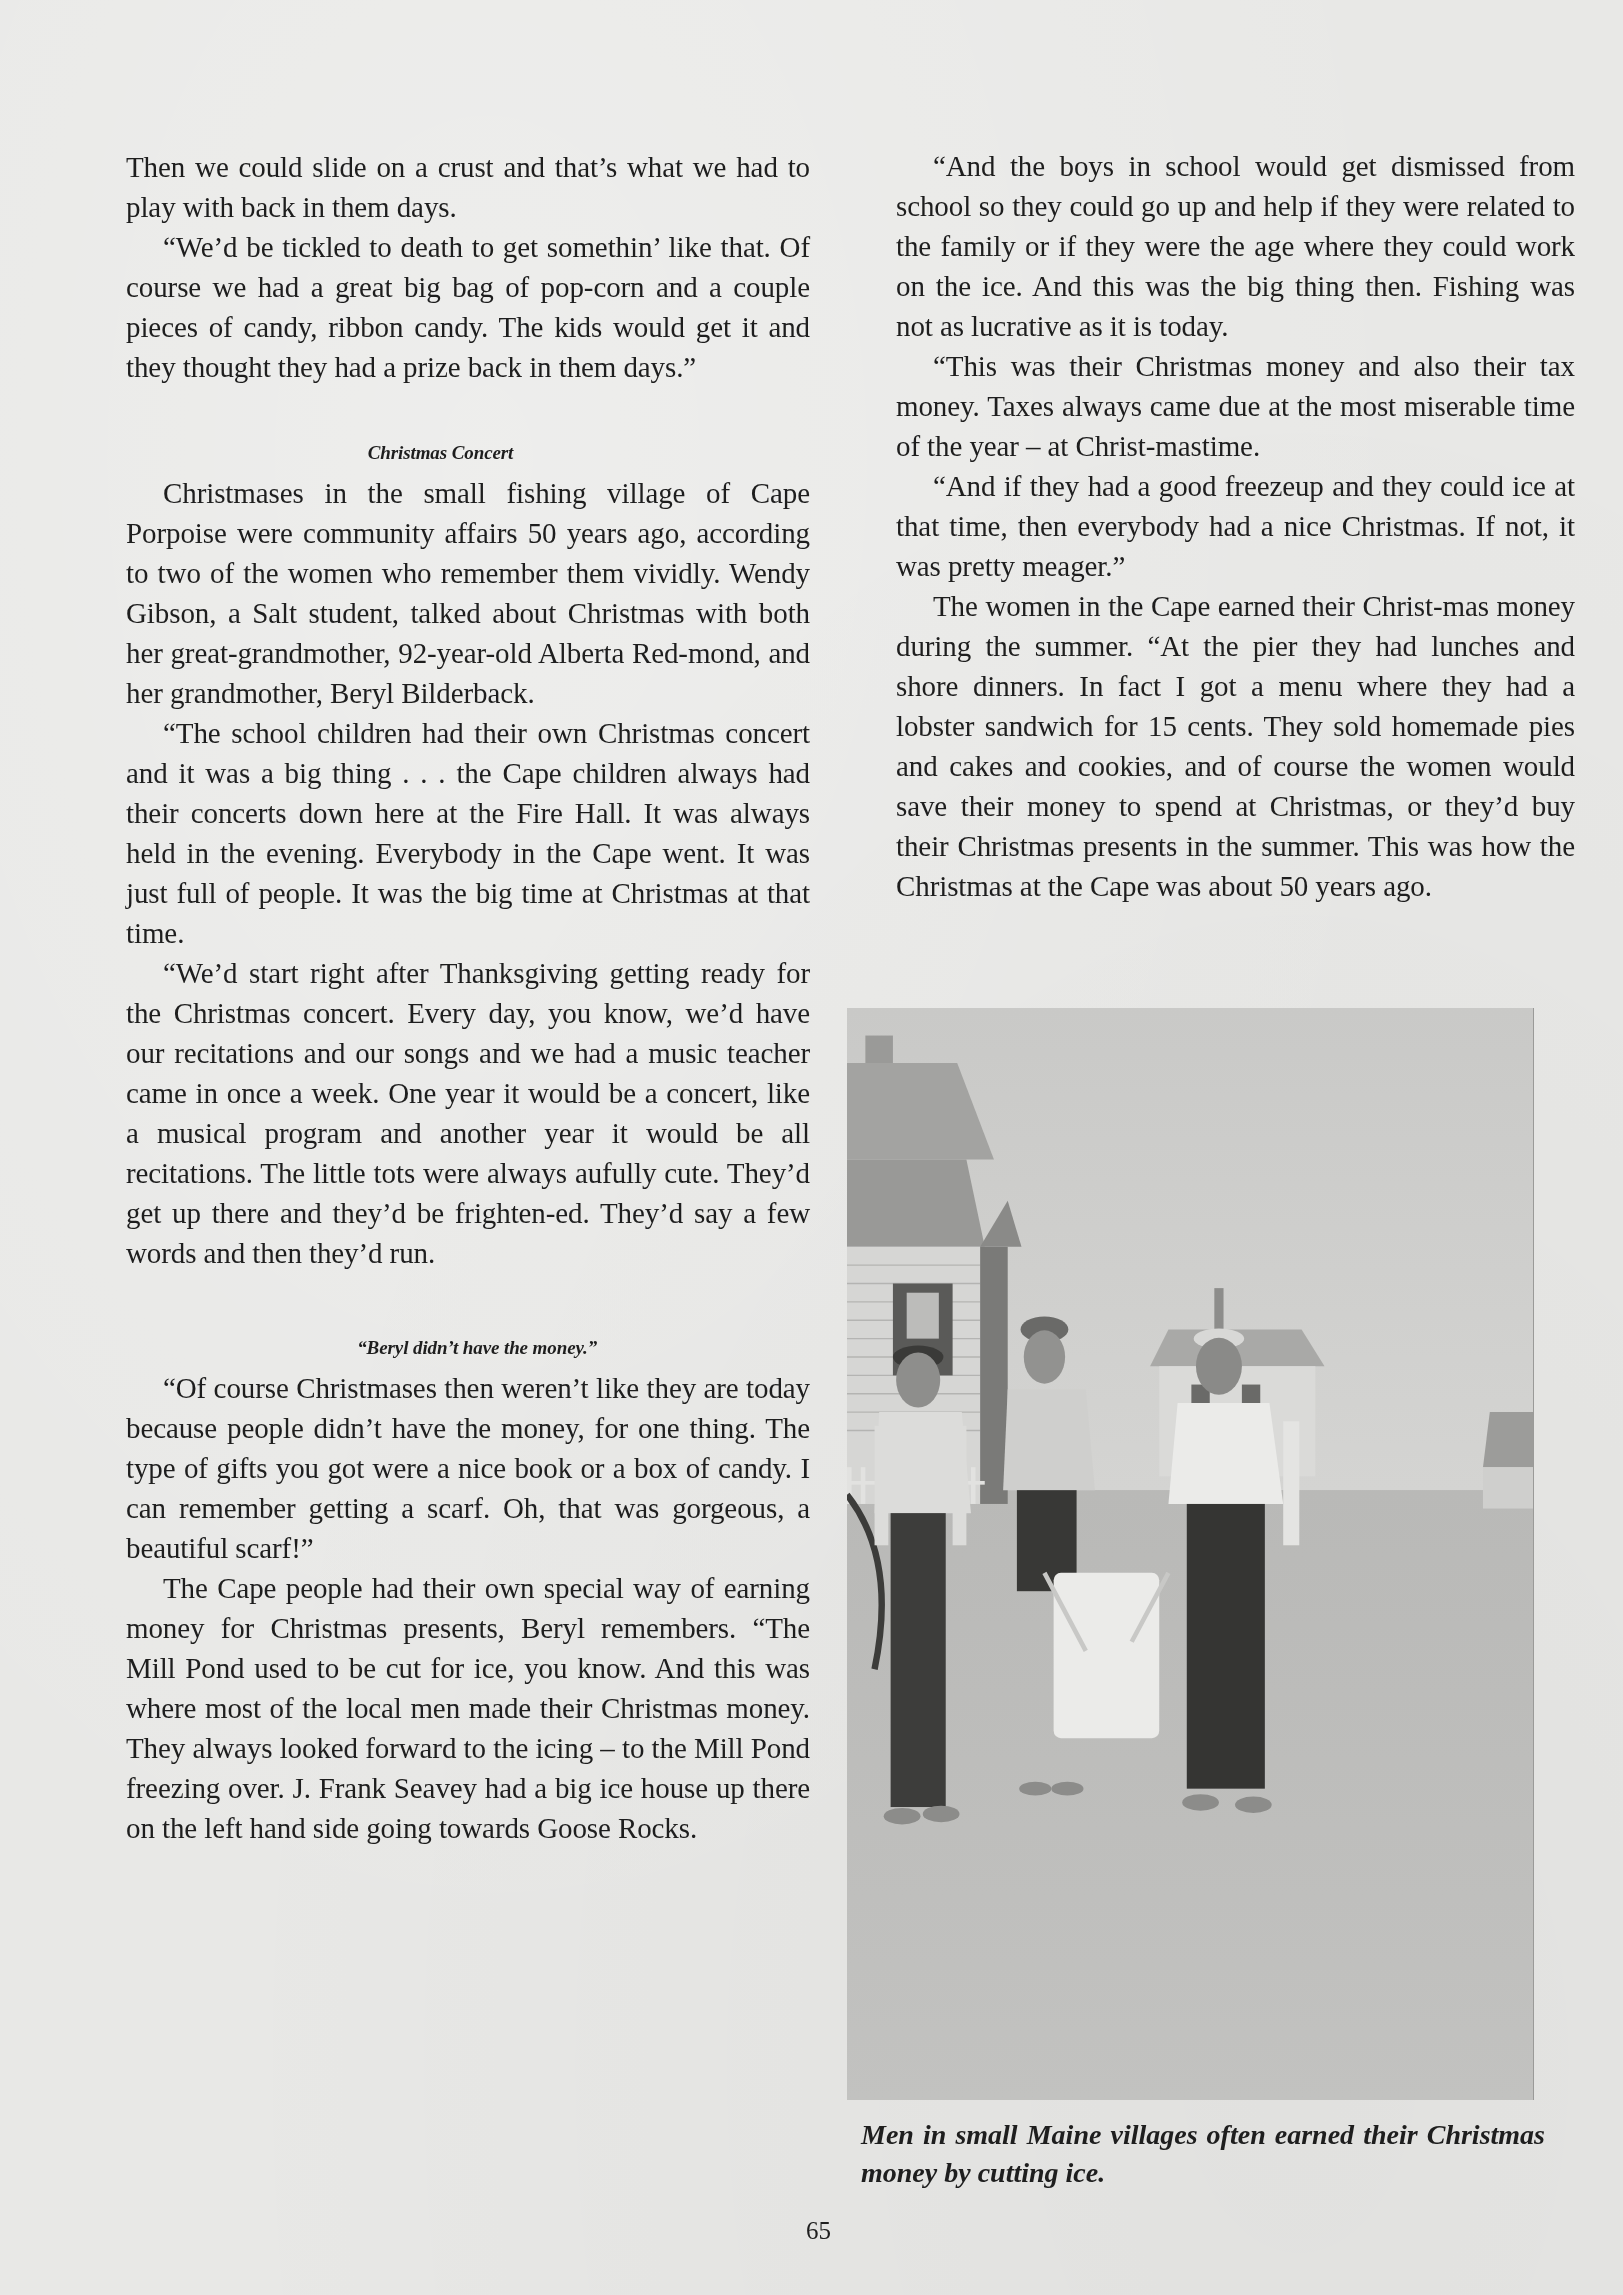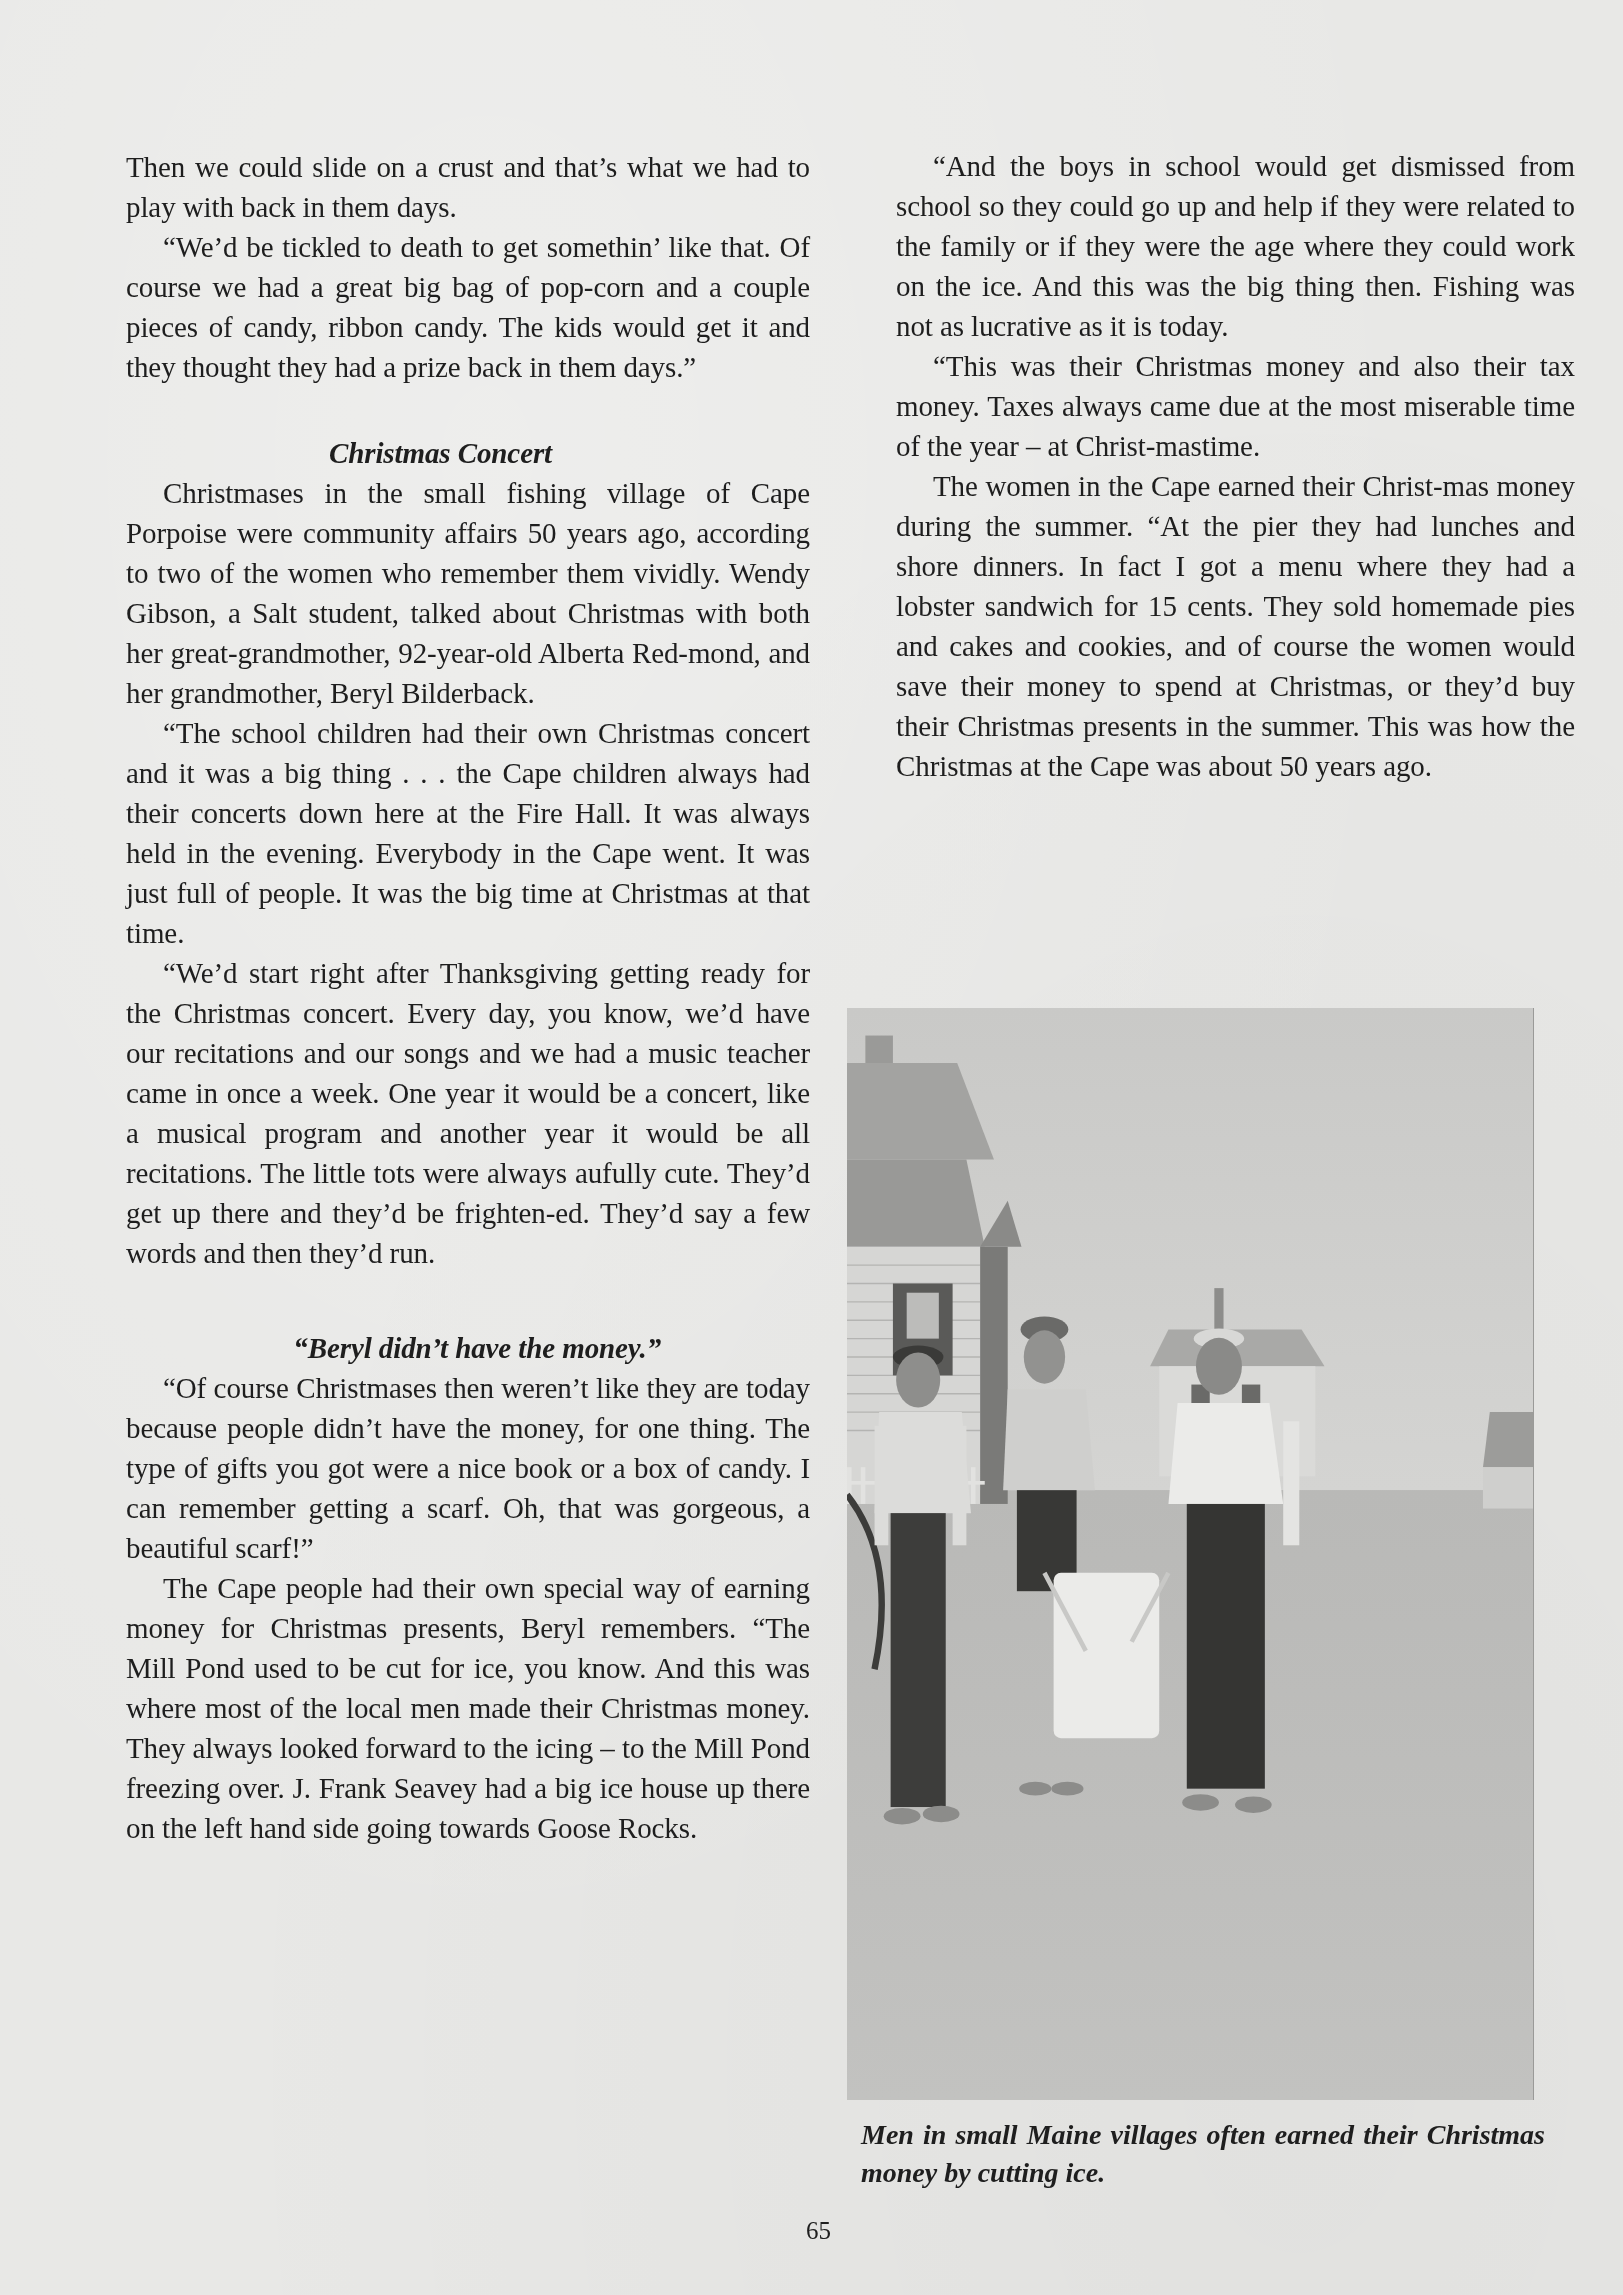--- a/index.html
+++ b/index.html
@@ -37,21 +37,21 @@
     .col-right { left: 856px; top: 146px; width: 679px; }
     .para {
       margin: 0;
       text-indent: 37px;
     }
     .para.noindent { text-indent: 0; }
     .subhead {
       font-style: italic;
       text-align: center;
       margin: 0;
-      font-size: 29px;
+      font-size: 19px;
     }
     .subhead.concert {
       margin-top: 46px;
       padding-right: 55px;
     }
     .subhead.money {
       margin-top: 55px;
       font-weight: bold;
       padding-left: 18.4px;
     }
@@ -107,20 +107,21 @@
 
     <h2 class="subhead money">“Beryl didn’t have the money.”</h2>
 
     <p class="para">“Of course Christmases then weren’t like they are today because people didn’t have the money, for one thing. The type of gifts you got were a nice book or a box of candy. I can remember getting a scarf. Oh, that was gorgeous, a beautiful scarf!”</p>
     <p class="para">The Cape people had their own special way of earning money for Christmas presents, Beryl remembers. “The Mill Pond used to be cut for ice, you know. And this was where most of the local men made their Christmas money. They always looked forward to the icing – to the Mill Pond freezing over. J. Frank Seavey had a big ice house up there on the left hand side going towards Goose Rocks.</p>
   </div>
 
   <div class="column col-right">
     <p class="para">“And the boys in school would get dismissed from school so they could go up and help if they were related to the family or if they were the age where they could work on the ice. And this was the big thing then. Fishing was not as lucrative as it is today.</p>
     <p class="para">“This was their Christmas money and also their tax money. Taxes always came due at the most miserable time of the year – at Christ-mastime.</p>
+    <p class="para">“And if they had a good freezeup and they could ice at that time, then everybody had a nice Christmas. If not, it was pretty meager.”</p>
     <p class="para">The women in the Cape earned their Christ-mas money during the summer. “At the pier they had lunches and shore dinners. In fact I got a menu where they had a lobster sandwich for 15 cents. They sold homemade pies and cakes and cookies, and of course the women would save their money to spend at Christmas, or they’d buy their Christmas presents in the summer. This was how the Christmas at the Cape was about 50 years ago.</p>
   </div>
 
   <div class="photo" title="Black-and-white photograph of three men in caps and suspenders standing on a dirt road holding a block of ice with tongs, houses behind them">
     <svg viewBox="0 0 1494 2378" preserveAspectRatio="none">
       <defs>
         <linearGradient id="sky" x1="0" y1="0" x2="0" y2="1">
           <stop offset="0" stop-color="#c9c9c7"></stop>
           <stop offset="1" stop-color="#d4d4d2"></stop>
         </linearGradient>

